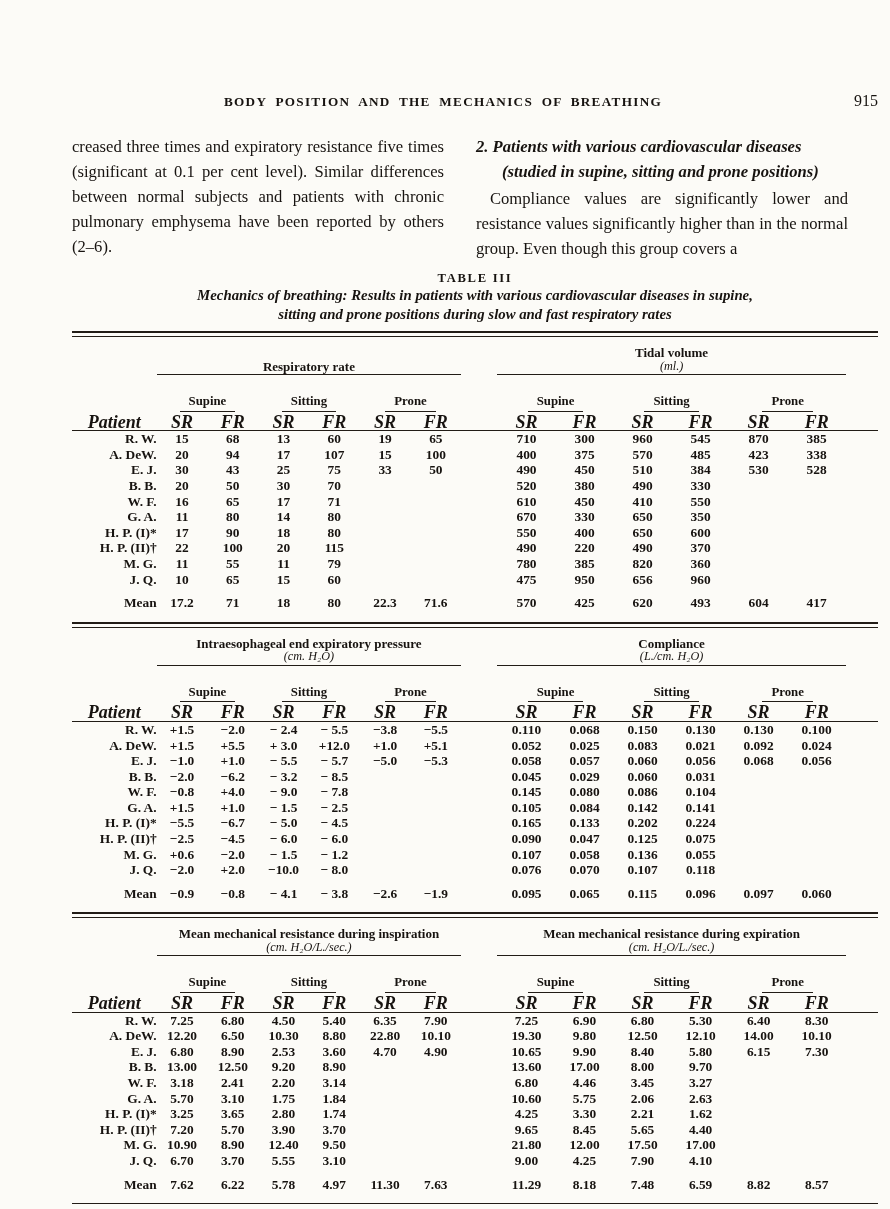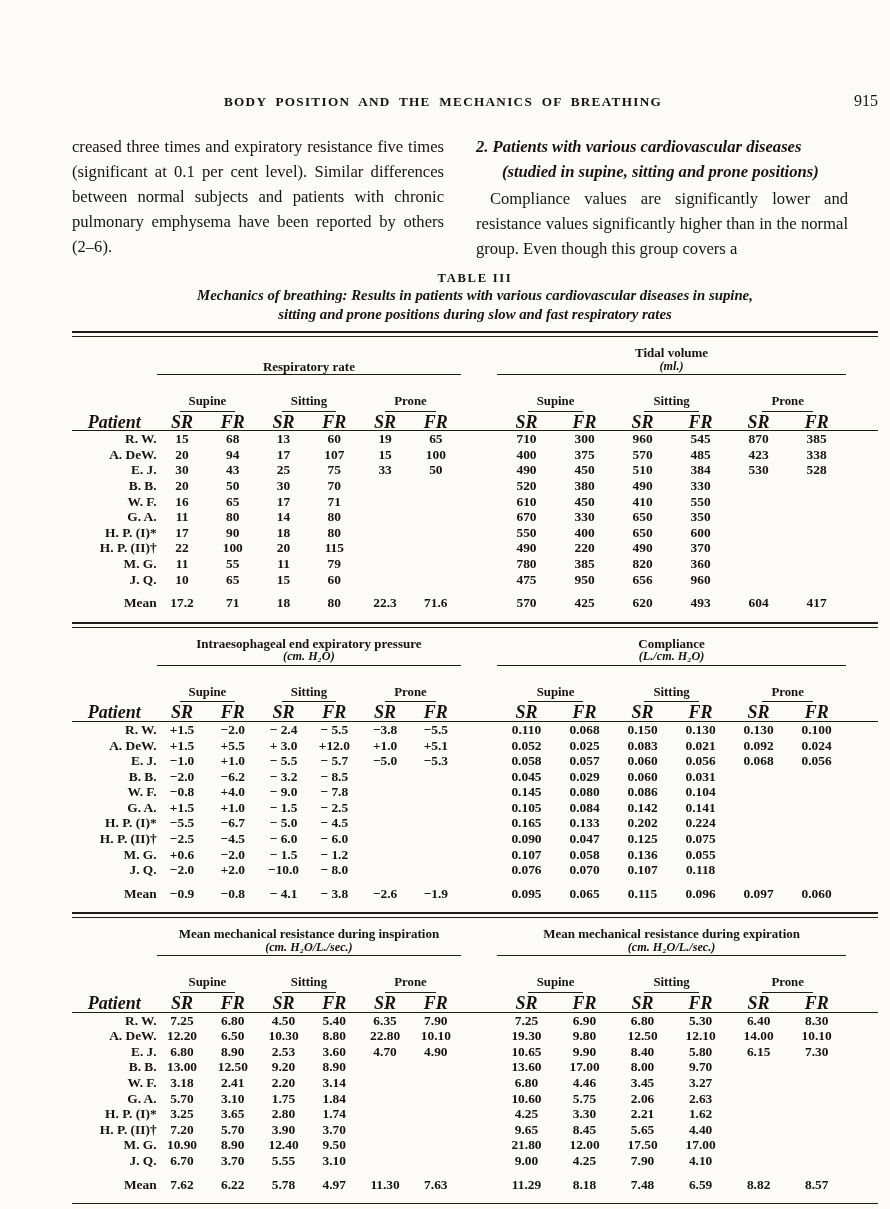--- a/index.html
+++ b/index.html
@@ -31,21 +31,21 @@
   
   .rule-double{height:3px;border-top:2px solid #221c16;border-bottom:1px solid #221c16;margin:1px 0 6px 0;}
   .rule-single{border-top:1.7px solid #221c16;margin:1px 0 10px 0;}
 
   
   table.sec{width:100%;border-collapse:collapse;table-layout:fixed;margin-bottom:3px;}
   .sec td{padding:0;text-align:center;font-size:13.4px;line-height:15.6px;
     font-weight:700;white-space:nowrap;overflow:visible;}
   .sec .grp{border-bottom:1.3px solid #221c16;vertical-align:bottom;height:30px;padding-bottom:1px;}
   .sec .grp .t{font-size:13px;line-height:13.5px;font-weight:700;}
-  .sec .grp .u{font-size:12.2px;line-height:13.5px;font-style:italic;font-weight:700;}
+  .sec .grp .u{font-size:12.2px;line-height:13.5px;font-style:italic;font-weight:400;}
   .sec .pos{padding-top:18px;}
   .sec .pos span{display:inline-block;border-bottom:1.3px solid #221c16;padding:0 9px 1px 9px;font-size:12.8px;}
   .sec tr.sub td{border-bottom:1.45px solid #221c16;font-size:18px;padding:3px 0 0 0;font-style:italic;}
   .sec td.pname{text-align:right;padding-left:5px;}
   .sec tr.brow:first-of-type td{padding-top:3px;}
   .sec tr.mean td{padding-top:8px;padding-bottom:8px;}
 
   
   .footnotes{margin-left:22px;font-size:13.2px;font-weight:700;line-height:17.5px;}
 </style>

